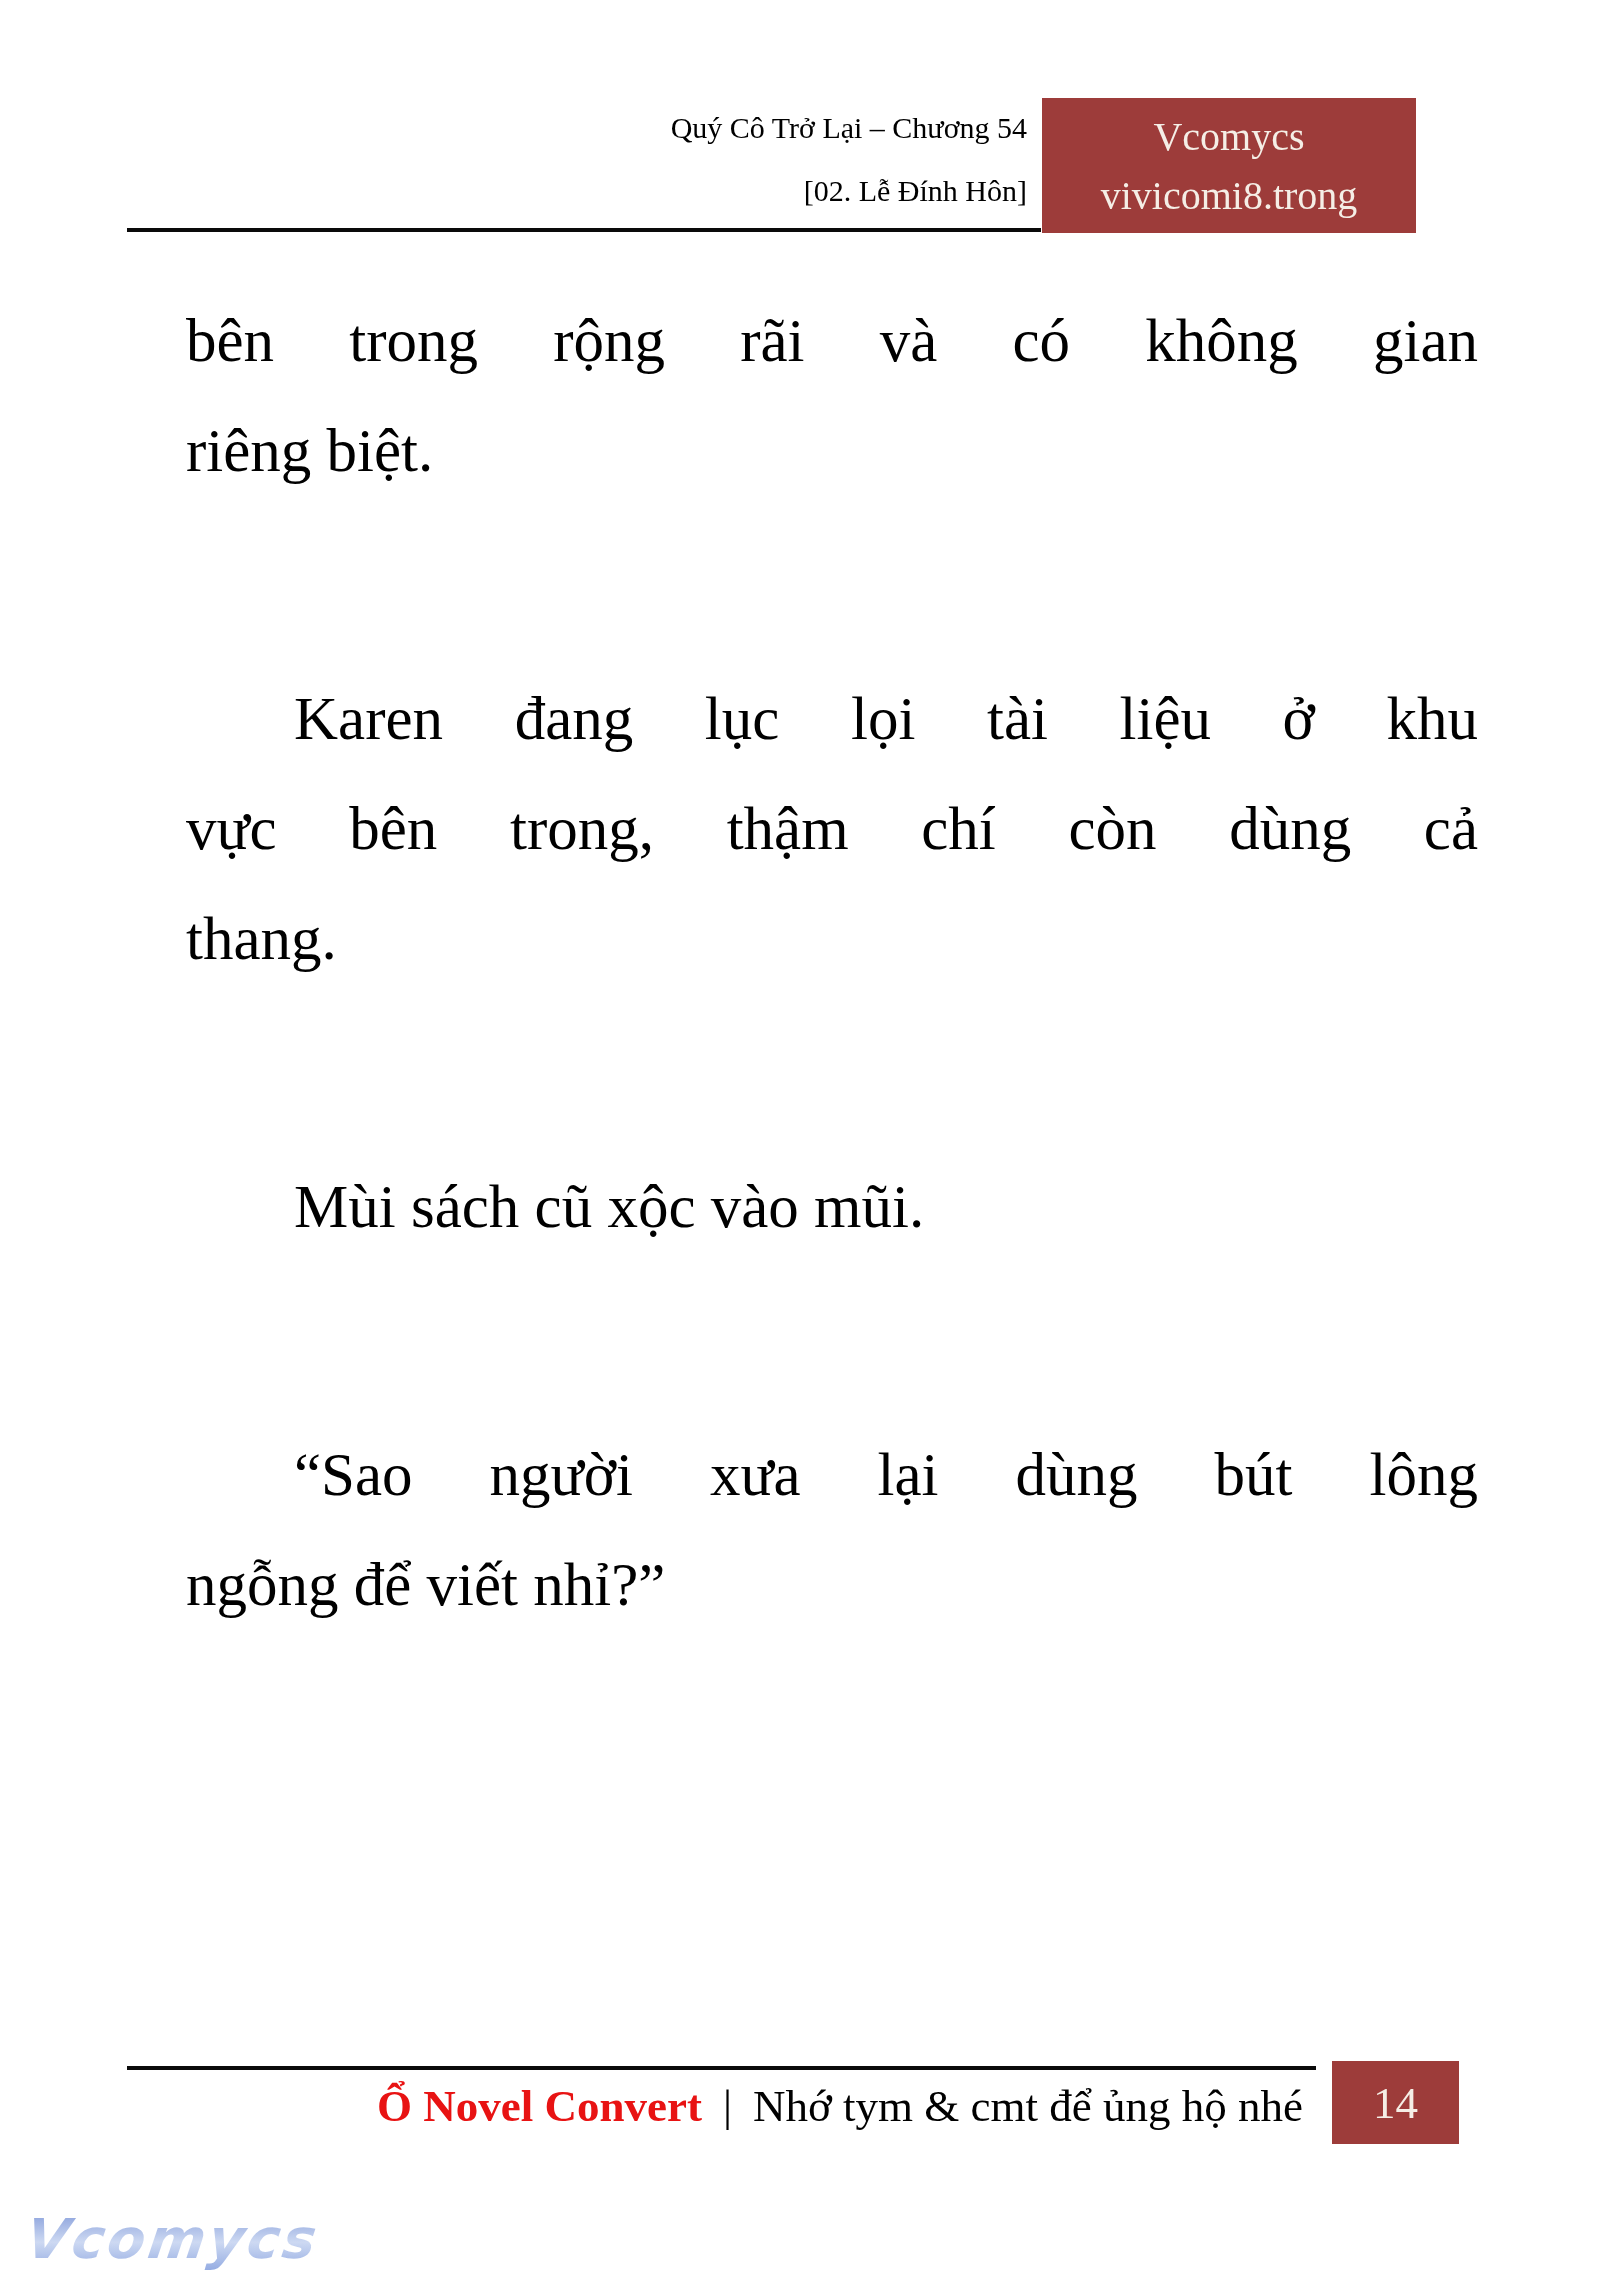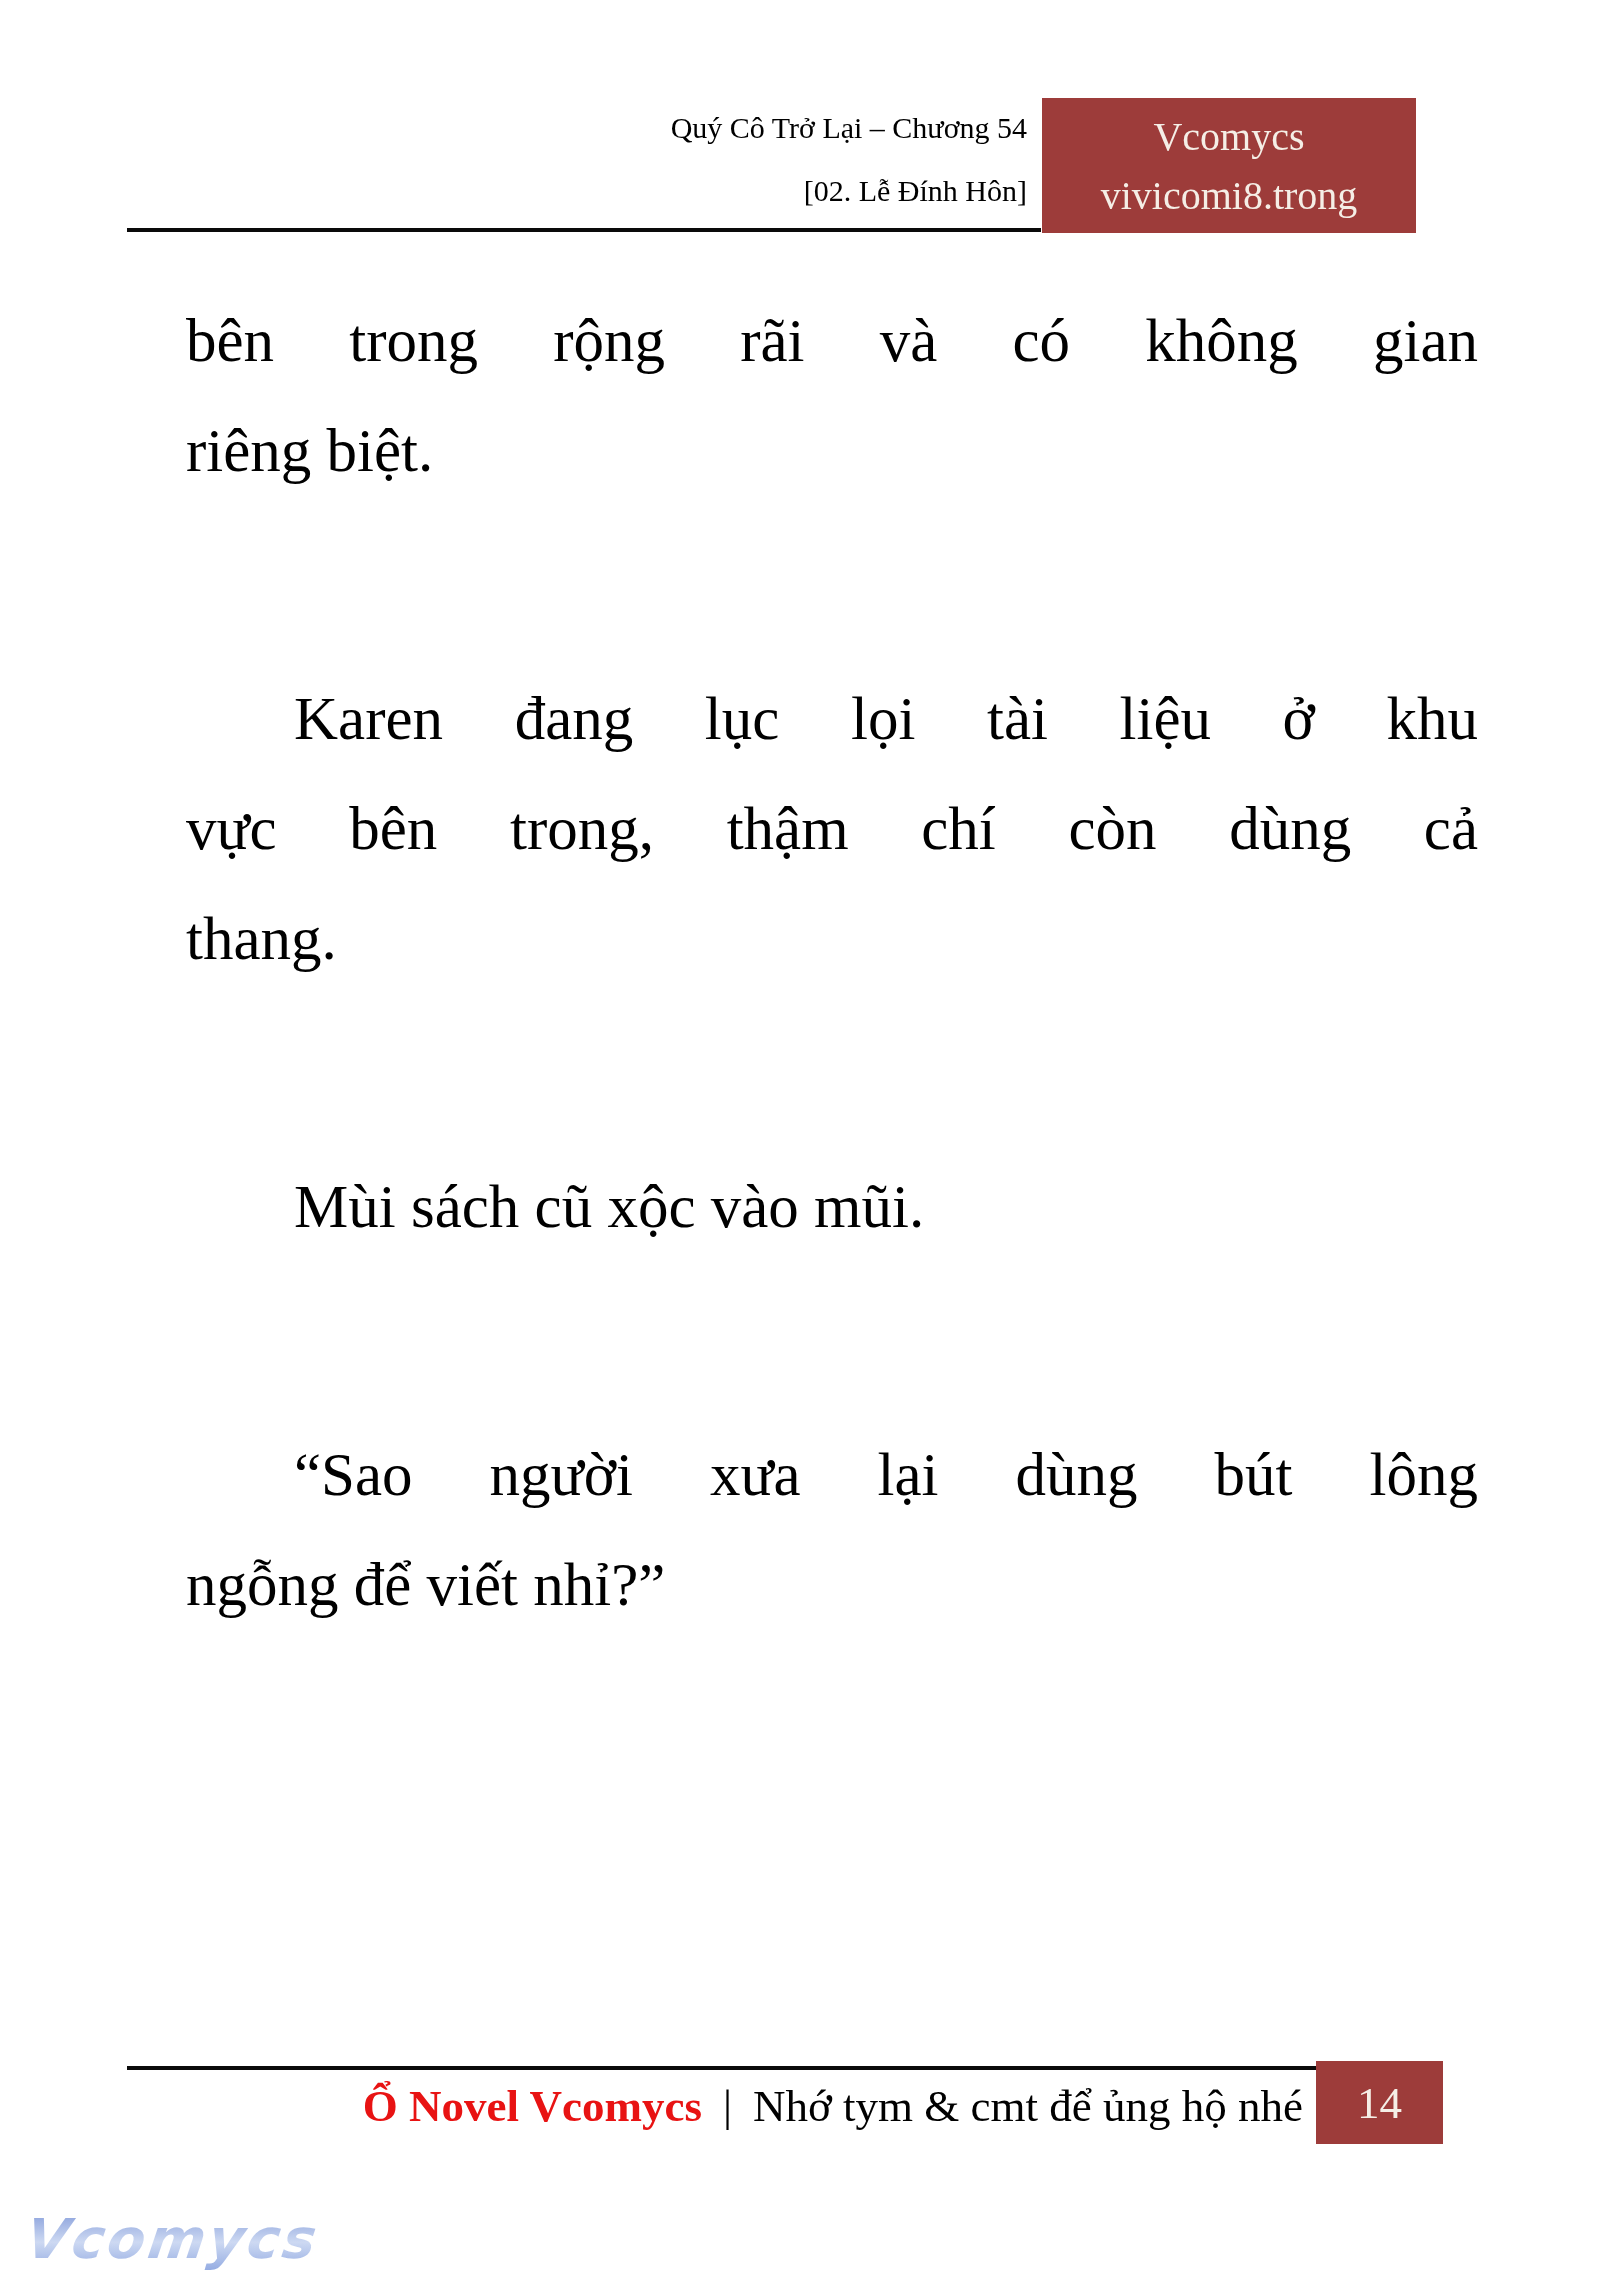--- a/index.html
+++ b/index.html
@@ -109,25 +109,25 @@
     </div>
     <div class="para">
       <span class="ln jl ind">“Sao người xưa lại dùng bút lông</span>
       <span class="ln">ngỗng để viết nhỉ?”</span>
     </div>
   </div>
 
   <div class="footer-rule"></div>
 
   <div class="footer-text">
-    <span class="footer-brand" style="color:#e81313;">Ổ Novel Vcomycs</span>
+    <span class="footer-brand" style="color:#e81313;">Ổ Novel Convert</span>
     <span class="footer-sep">|</span>
     <span>Nhớ tym &amp; cmt để ủng hộ nhé</span>
   </div>
 
-  <div class="footer-badge" style="background:#9d3c3a;color:#f5eee6;">
+  <div class="footer-badge" style="background:#9d3c3a;color:#f5eee6;margin-left:16px;">
     <span>14</span>
   </div>
 
   <div class="watermark">Vcomycs</div>
 
 </div>
 
 
 </body></html>

